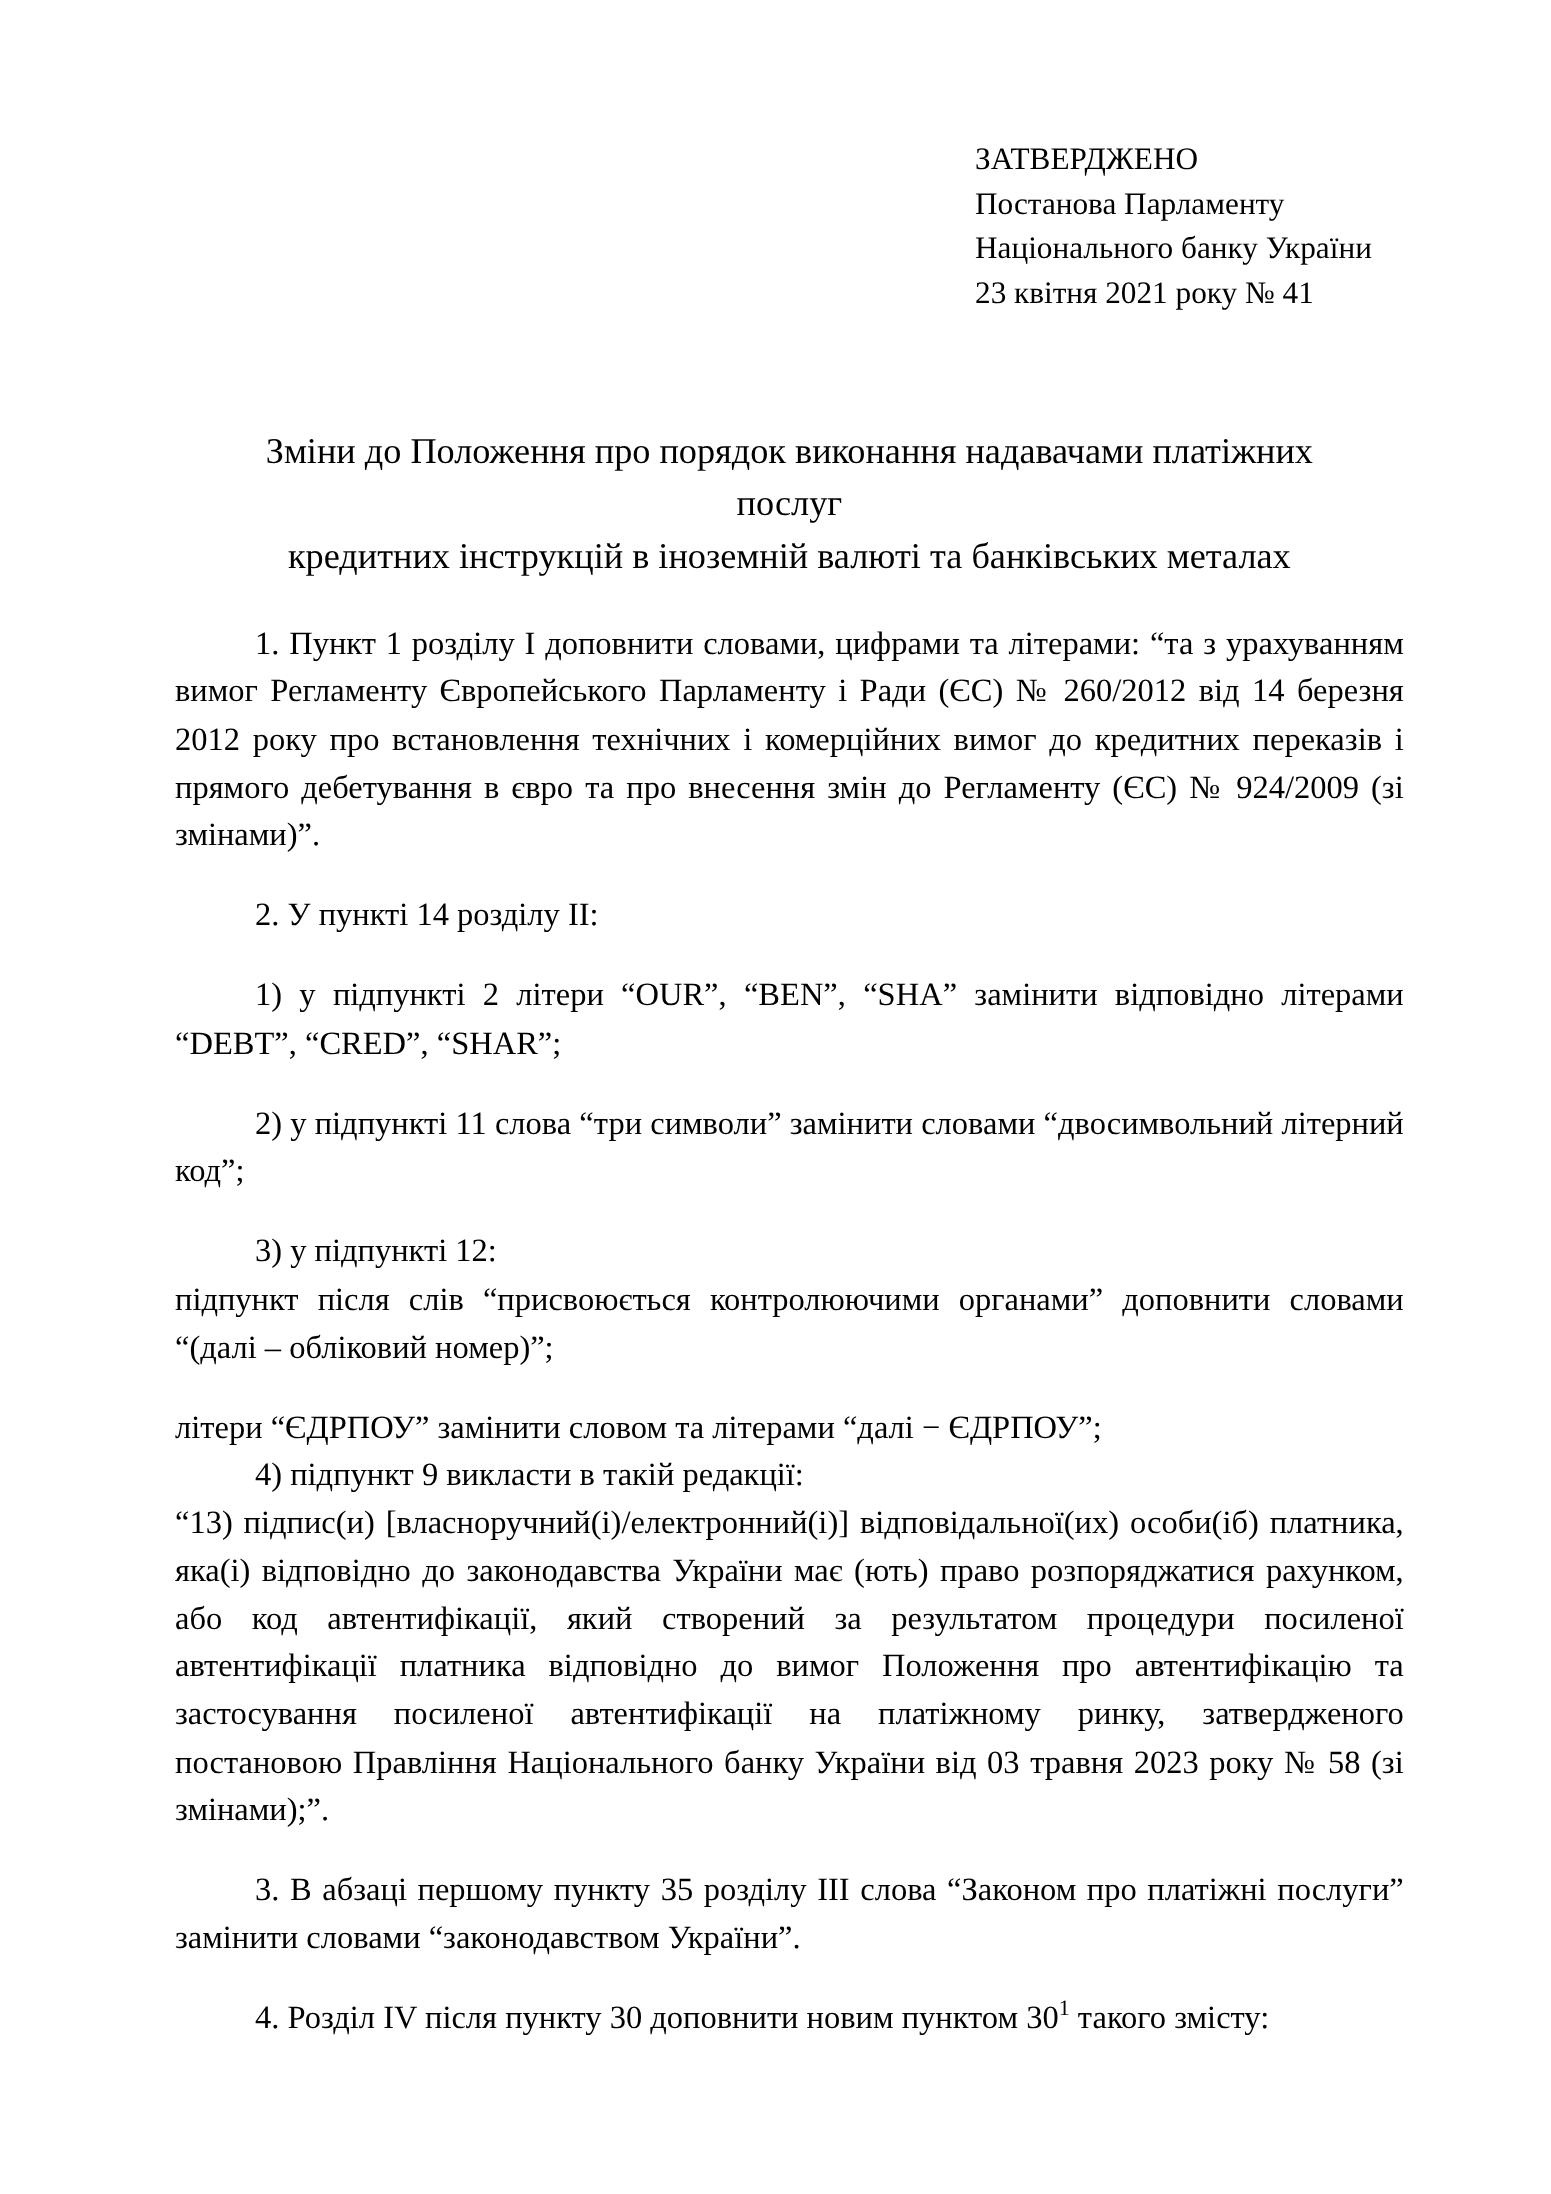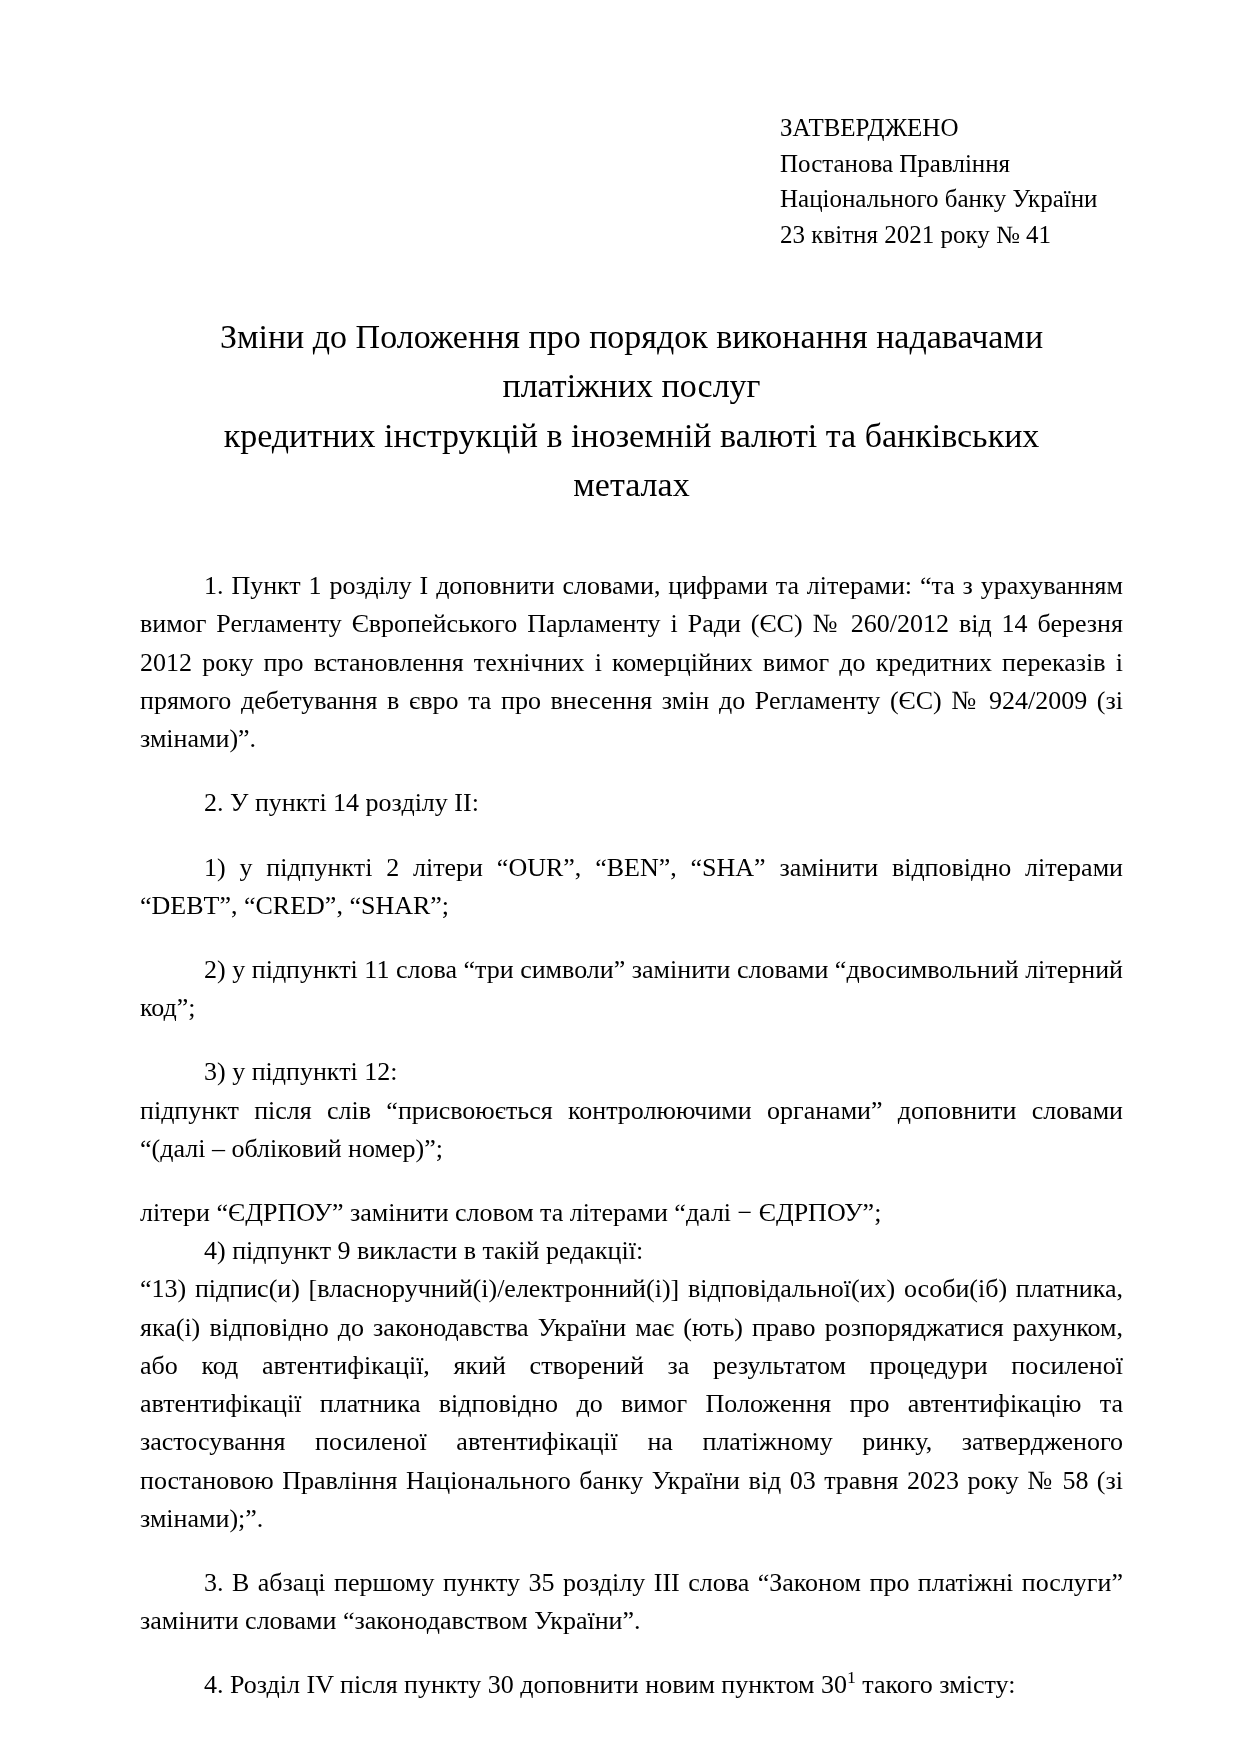--- a/index.html
+++ b/index.html
@@ -23,31 +23,31 @@
   .approval-block {
     margin-left: 640px;
     font-size: 25px;
     line-height: 1.42;
     white-space: nowrap;
   }
   .approval-line {
     display: block;
   }
   .doc-title {
-    margin-top: 60px;
+    margin-top: 88px;
     text-align: center;
-    font-size: 34px;
+    font-size: 29px;
     line-height: 1.45;
     padding: 0 45px 0 45px;
   }
   .doc-title .t-line {
     display: block;
   }
   .body-text {
-    margin-top: 58px;
+    margin-top: 30px;
     font-size: 26px;
     line-height: 1.47;
   }
   p.para {
     margin: 0 0 26px 0;
     text-align: justify;
     text-justify: inter-word;
     text-indent: 64px;
   }
   p.para.tight {
@@ -65,21 +65,21 @@
     line-height: 0;
   }
 </style>
 </head>
 <body>
 
 <div class="page">
 
   <div class="approval-block">
     <span class="approval-line">ЗАТВЕРДЖЕНО</span>
-    <span class="approval-line">Постанова Правління</span>
+    <span class="approval-line">Постанова Парламенту</span>
     <span class="approval-line">Національного банку України</span>
     <span class="approval-line">23 квітня 2021 року № 41</span>
   </div>
 
   <div class="doc-title">
     <span class="t-line">Зміни до Положення про порядок виконання надавачами платіжних послуг</span>
     <span class="t-line">кредитних інструкцій в іноземній валюті та банківських металах</span>
   </div>
 
   <div class="body-text">

